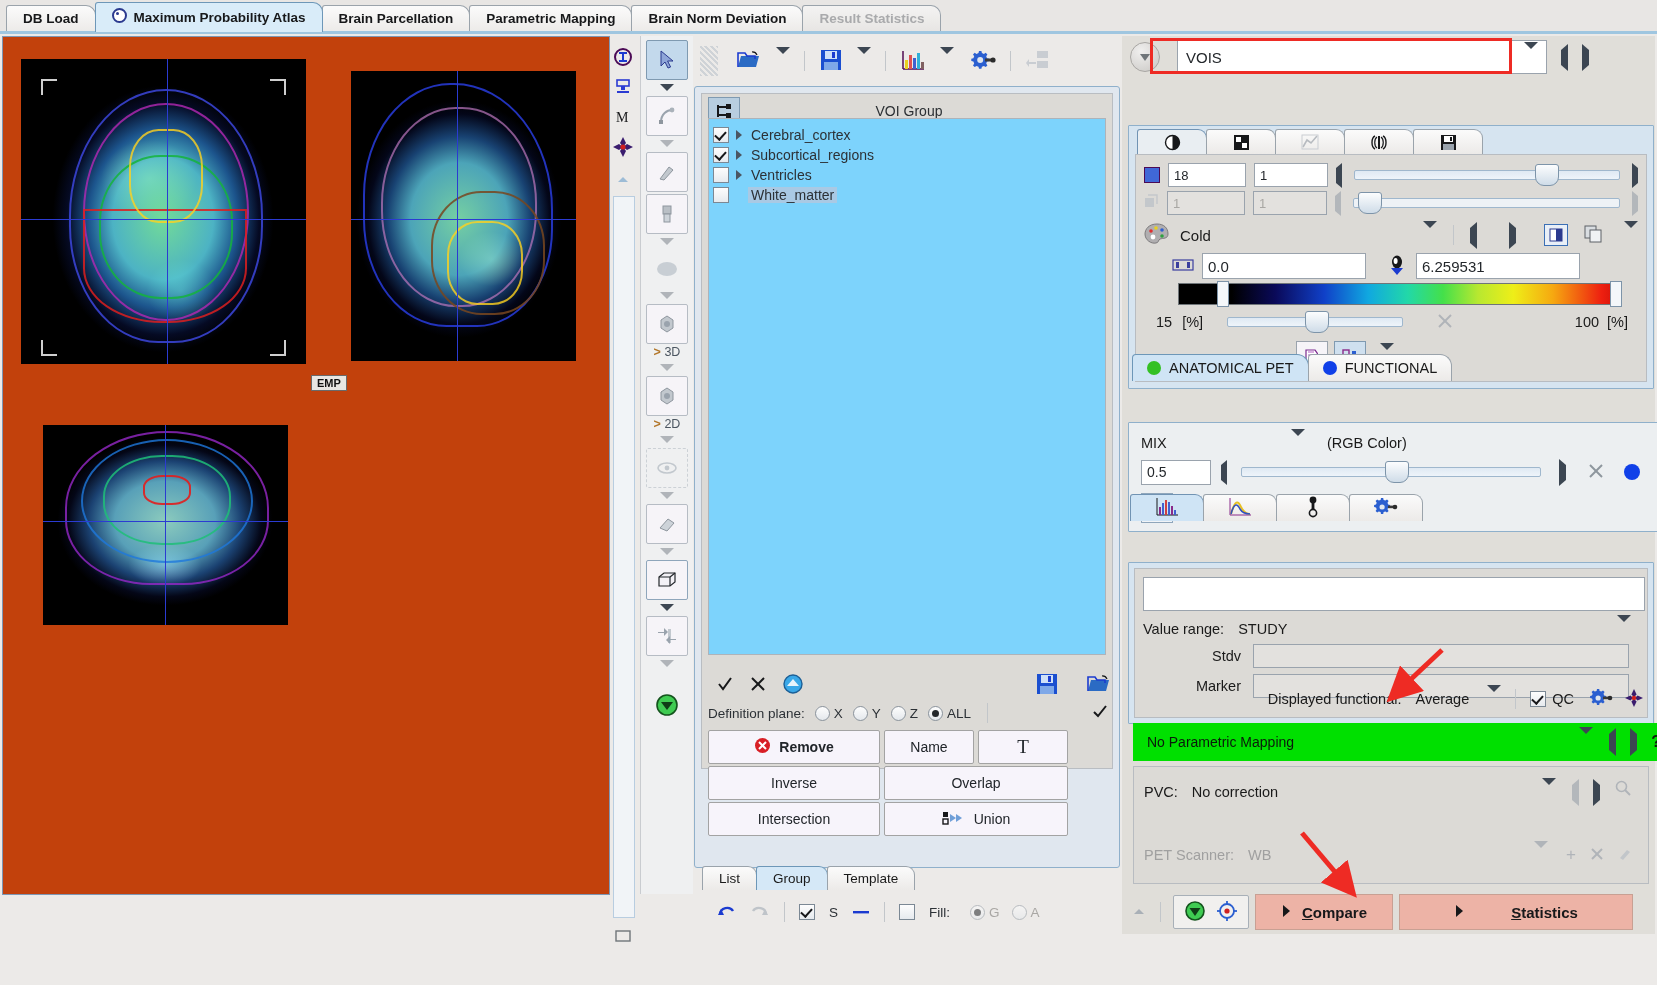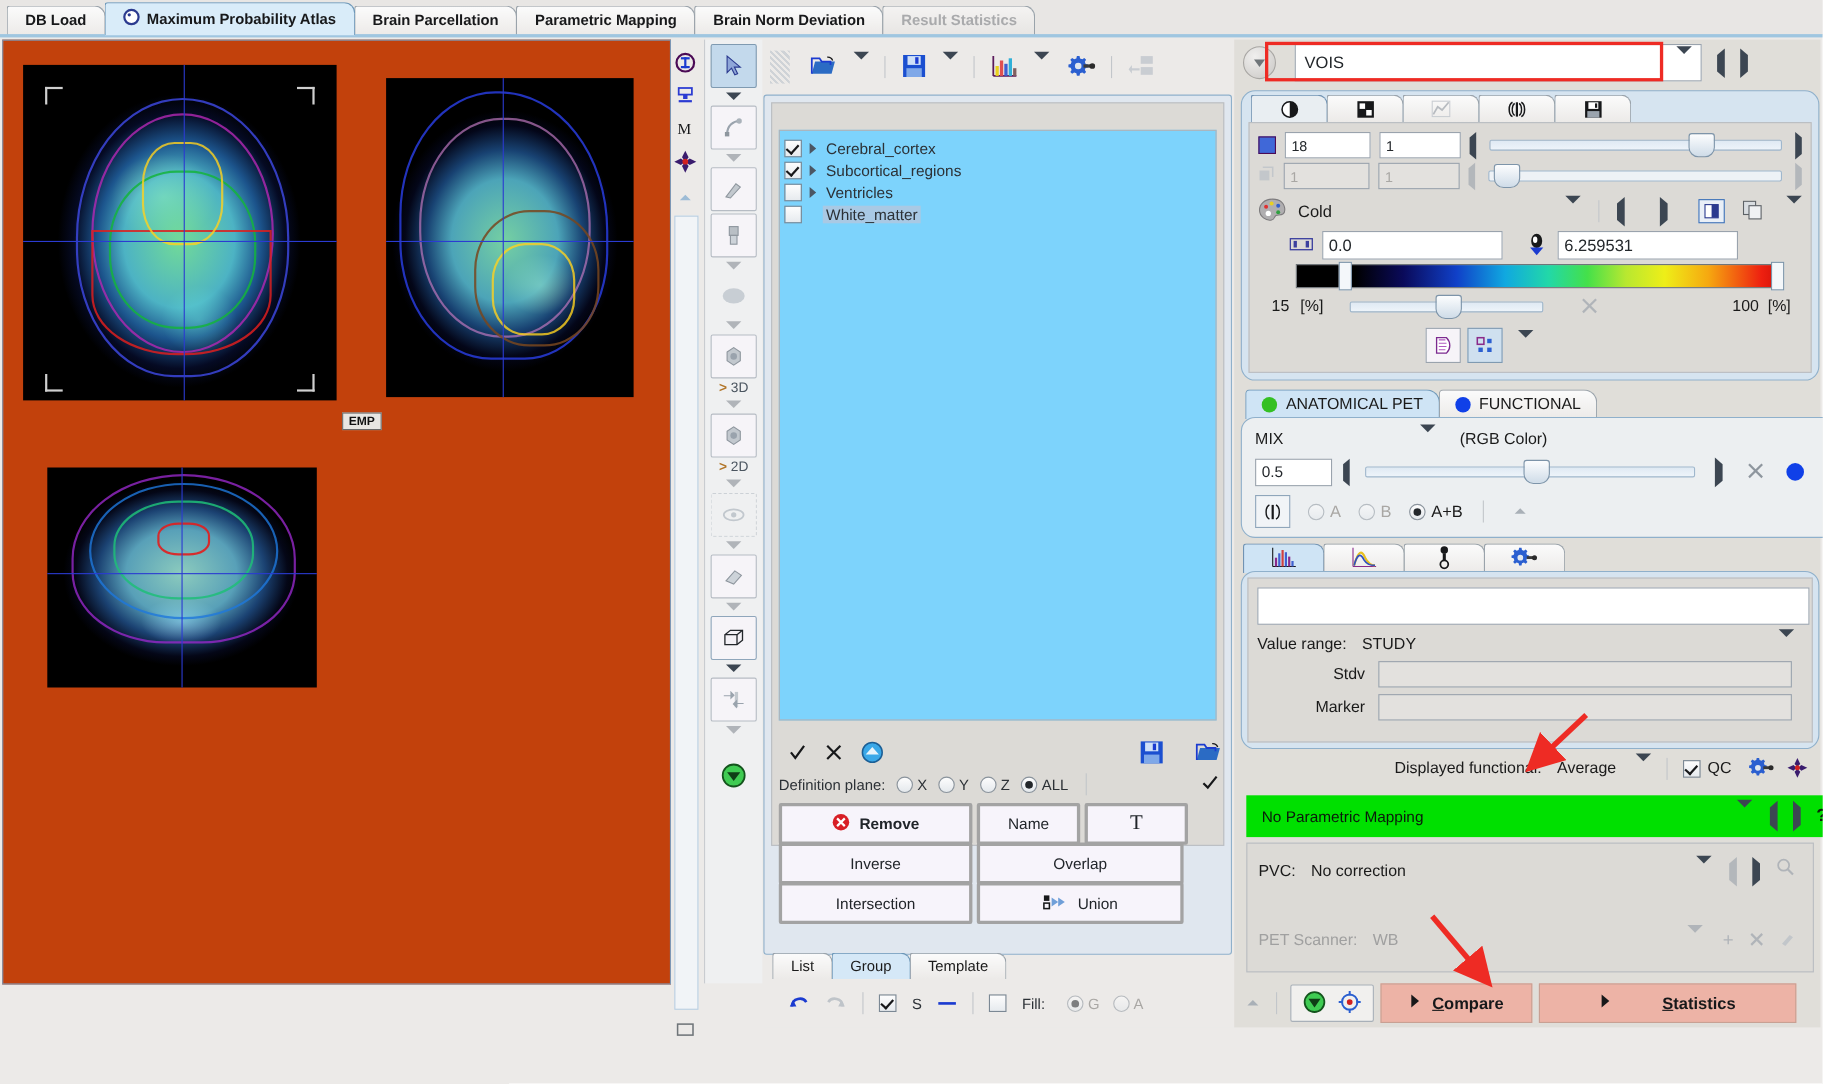--- a/index.html
+++ b/index.html
@@ -58,41 +58,41 @@
   .voirow .arw{width:12px;flex:none;display:flex;align-items:center;}
   .voirow .arw i{width:0;height:0;border-top:5px solid transparent;border-bottom:5px solid transparent;border-left:6px solid #4b5663;display:block;}
   .voirow .nm{padding:0 3px;}
 
   .voiacts{position:absolute;left:6px;top:578px;width:396px;height:26px;display:flex;align-items:center;gap:16px;padding:0 8px;}
   .voiacts .sp{flex:1;}
   .defplane{position:absolute;left:6px;top:606px;width:404px;height:26px;display:flex;align-items:center;gap:6px;font-size:13.5px;color:#2c3136;}
   .radio{width:13px;height:13px;border-radius:50%;border:1px solid #8b949d;background:linear-gradient(#fdfdfd,#e4e8ec);position:relative;display:inline-block;flex:none;}
   .radio.on::after{content:"";position:absolute;left:3px;top:3px;width:7px;height:7px;border-radius:50%;background:#23272b;}
   .btnrow{position:absolute;left:6px;top:636px;width:404px;display:flex;gap:4px;}
-  .pbtn{height:32px;border:3px solid #a3a3a3;background:#f7f4fb;display:flex;align-items:center;justify-content:center;gap:8px;font-size:14px;color:#21252a;border-radius:2px;}
+  .pbtn{height:32px;border:1px solid #a3a3a3;background:#f7f4fb;display:flex;align-items:center;justify-content:center;gap:8px;font-size:14px;color:#21252a;border-radius:2px;}
   .pbtn.bold{font-weight:bold;}
 
   .voitabs{position:absolute;left:6px;top:786px;display:flex;align-items:flex-end;}
   .vtab{height:23px;line-height:23px;padding:0 16px;background:linear-gradient(#fbfbfb,#eceae8);
         border:1px solid #9aa3ab;border-bottom:none;border-radius:3px 9px 0 0;font-size:13.5px;margin-right:-1px;}
   .vtab.active{background:#d5e8f7;border-color:#6d97b8;}
   .voibottom{position:absolute;left:694px;top:890px;width:424px;height:44px;background:#eceae8;
              display:flex;align-items:center;gap:14px;padding:0 22px;font-size:13.5px;color:#2c3136;}
 
   
   .rightcol{position:absolute;left:1122px;top:36px;width:533px;height:898px;background:#e0ded9;}
 
   .vois-row{position:absolute;left:1124px;top:38px;width:530px;height:38px;display:flex;align-items:center;gap:0;}
   .knob{width:28px;height:28px;border-radius:50%;background:radial-gradient(circle at 35% 30%,#f0efee,#c9c7c4);
         border:1px solid #a8a6a3;display:flex;align-items:center;justify-content:center;margin-left:6px;}
   .voisfield{height:32px;background:#fff;border:1px solid #9aa3ad;display:flex;align-items:center;
              padding:0 8px;font-size:15px;color:#23272b;position:relative;}
   .redbox{position:absolute;left:1150px;top:38px;width:362px;height:36px;border:3px solid #ee2b24;box-sizing:border-box;pointer-events:none;}
 
-  .rpanel{position:absolute;background:#d6e4f0;border:1px solid #8fb0cb;border-radius:13px;}
+  .rpanel{position:absolute;background:#d6e4f0;border:1px solid #8fb0cb;border-radius:1px;margin-top:43px;}
 
   .rtabs{display:flex;align-items:flex-end;padding-left:8px;height:28px;}
   .rtab{height:24px;min-width:44px;padding:0 12px;background:linear-gradient(#fbfbfb,#eceae8);border:1px solid #9aa3ab;
         border-bottom:none;border-radius:3px 9px 0 0;margin-right:-1px;display:flex;align-items:center;justify-content:center;}
   .rtab.active{background:#e9eef2;border-color:#7193b3;}
 
   .inner{background:#dcdad6;border:1px solid #b8bcc1;}
   .tfield{background:#fff;border:1px solid #9aa3ad;height:20px;font-size:13px;color:#23272b;padding:0 5px;display:flex;align-items:center;}
   .tfield.dis{background:#e3e1de;color:#a9a7a4;}
 
@@ -405,20 +405,32 @@
           <rect x="12" y="2" width="11" height="7" fill="#c9cdd2"></rect>
           <rect x="12" y="12" width="11" height="7" fill="#c9cdd2"></rect>
           <path d="M11 15 L4 15 L4 18 L1 14 L4 10 L4 13 L11 13 Z" fill="#c9cdd2"></path>
         </svg>
     </div>
   </div>
 
   <div class="voipanel">
     <div class="voiinner">
 
+      <div class="voihdr">
+        <div class="hbtn">
+          <svg width="18" height="16" viewBox="0 0 18 16">
+              <rect x="2" y="2" width="2" height="12" fill="#17181a"></rect>
+              <rect x="4" y="3" width="7" height="2" fill="#17181a"></rect>
+              <rect x="4" y="11" width="7" height="2" fill="#17181a"></rect>
+              <rect x="11" y="1" width="5" height="5" fill="#17181a"></rect>
+              <rect x="11" y="10" width="5" height="5" fill="#17181a"></rect>
+            </svg>
+        </div>
+        <div class="htitle">VOI Group</div>
+      </div>
 
       <div class="voilist" id="voilist">
           <div class="voirow" style="margin-top: 6px;">
             <span class="cb on"></span>
             <span class="arw">
               <i></i>
             </span>
             <span class="nm">Cerebral_cortex</span>
           </div>
           <div class="voirow" style="margin-top: 0px;">

